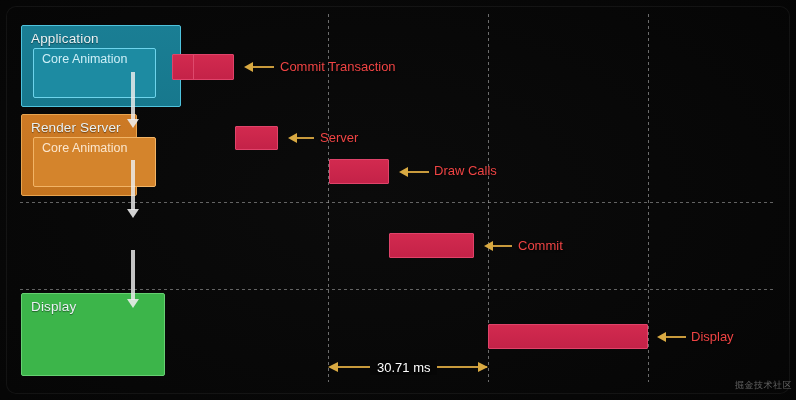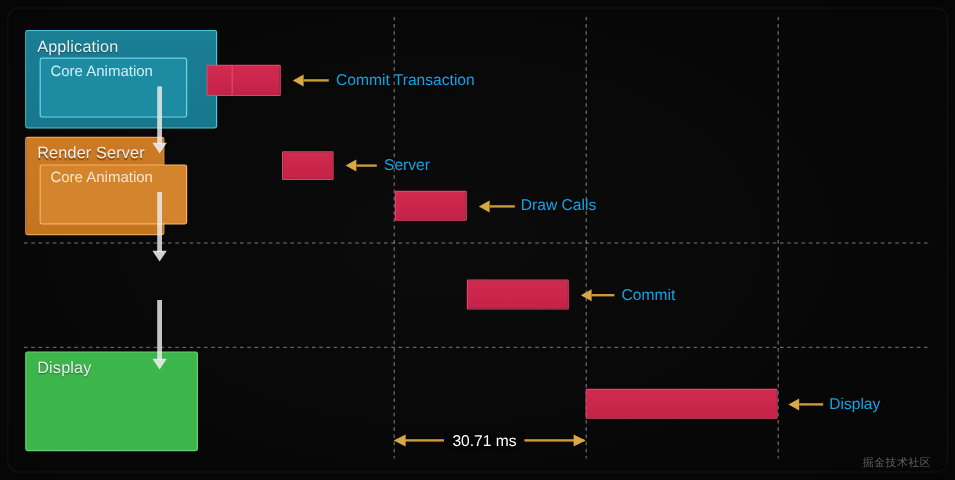--- a/index.html
+++ b/index.html
@@ -142,21 +142,21 @@
     position: absolute;
     top: 0; bottom: 0;
     width: 1px;
     background: rgba(225,80,115,0.85);
   }
 
   
   .callout-label {
     position: absolute;
     font-size: 13px;
-    color: #0ea5e9;
+    color: #ef4444;
     white-space: nowrap;
     text-shadow: 0 1px 2px rgba(0,0,0,0.6);
   }
   .callout-line {
     position: absolute;
     height: 2px;
     background: #c89a3c;
   }
   .callout-head-left {
     position: absolute;
@@ -186,21 +186,21 @@
     color: #ffffff;
     background: #060606;
     padding: 0 7px;
     white-space: nowrap;
     text-shadow: 0 1px 2px rgba(0,0,0,0.7);
   }
 
   
   #watermark {
     position: absolute;
-    right: 20px;
+    right: 4px;
     bottom: 8px;
     font-size: 9px;
     color: rgba(170,170,170,0.55);
     letter-spacing: 0.5px;
     white-space: nowrap;
     text-align: center;
   }
 </style>
 </head>
 <body>

